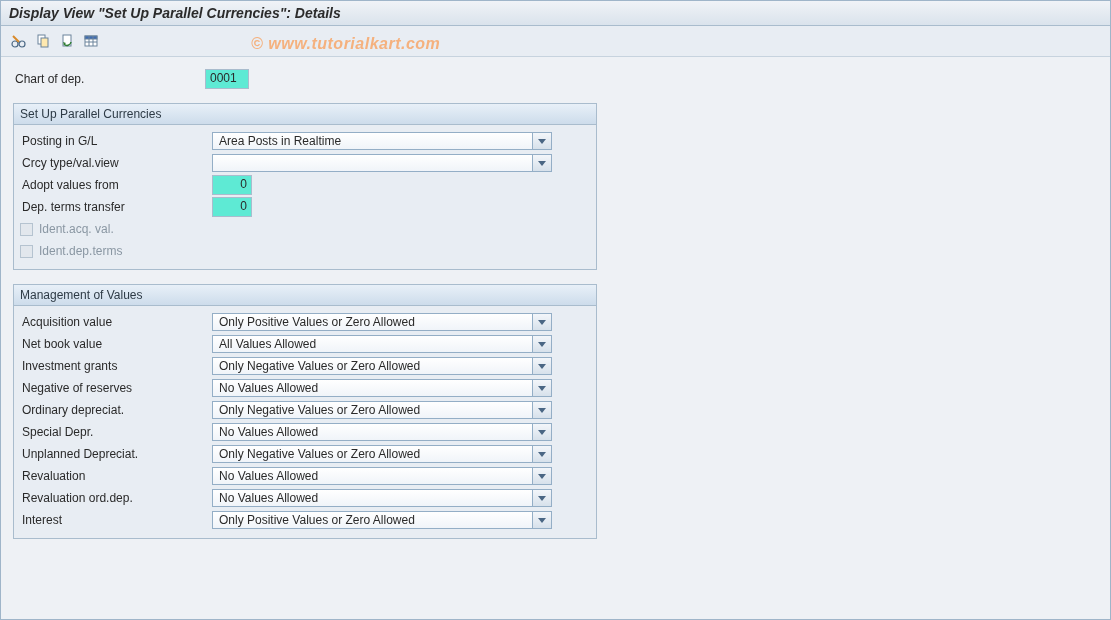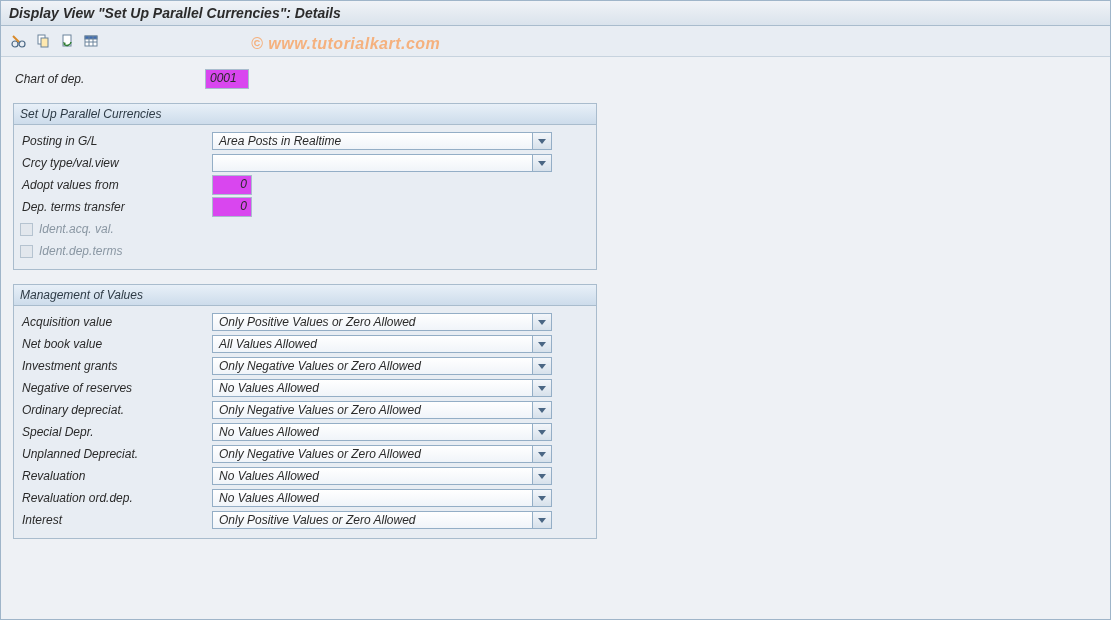--- a/index.html
+++ b/index.html
@@ -42,21 +42,20 @@
     width: 18px;
     height: 18px;
     display: inline-flex;
     align-items: center;
     justify-content: center;
     cursor: pointer;
     border: 1px solid transparent;
   }
   .content {
     padding: 10px 12px;
-    font-style: italic;
   }
   .watermark {
     position: absolute;
     top: 34px;
     left: 250px;
     font-size: 16px;
     font-weight: bold;
     color: rgba(255, 128, 30, 0.55);
     letter-spacing: 0.5px;
     pointer-events: none;
@@ -68,21 +67,21 @@
     align-items: center;
     margin: 2px 0;
     height: 20px;
   }
   .lbl {
     width: 186px;
     padding: 0 4px 0 2px;
   }
   .lbl-disabled { color: #8a97a3; }
   .input-ro {
-    background: #d946ef;
+    background: #5eead4;
     border: 1px solid #a9bccd;
     height: 16px;
     padding: 1px 4px;
     font-size: 12px;
     min-width: 30px;
     box-sizing: content-box;
     color: #2a2a2a;
   }
   .after-text {
     margin-left: 36px;

